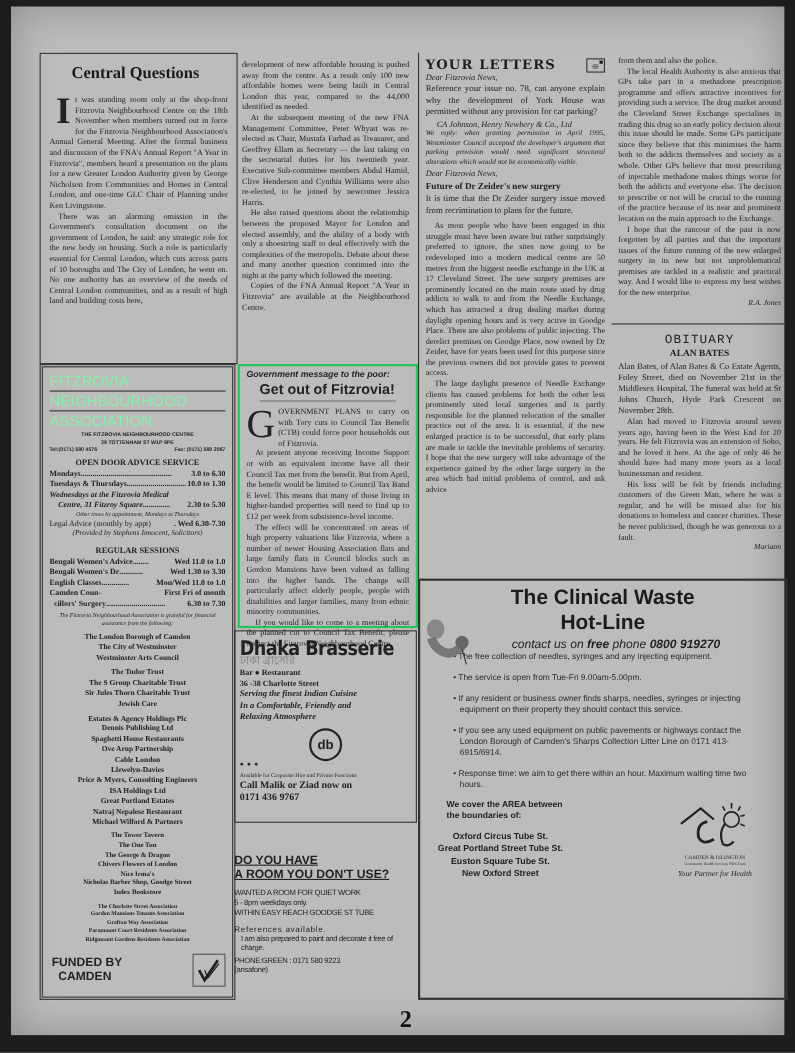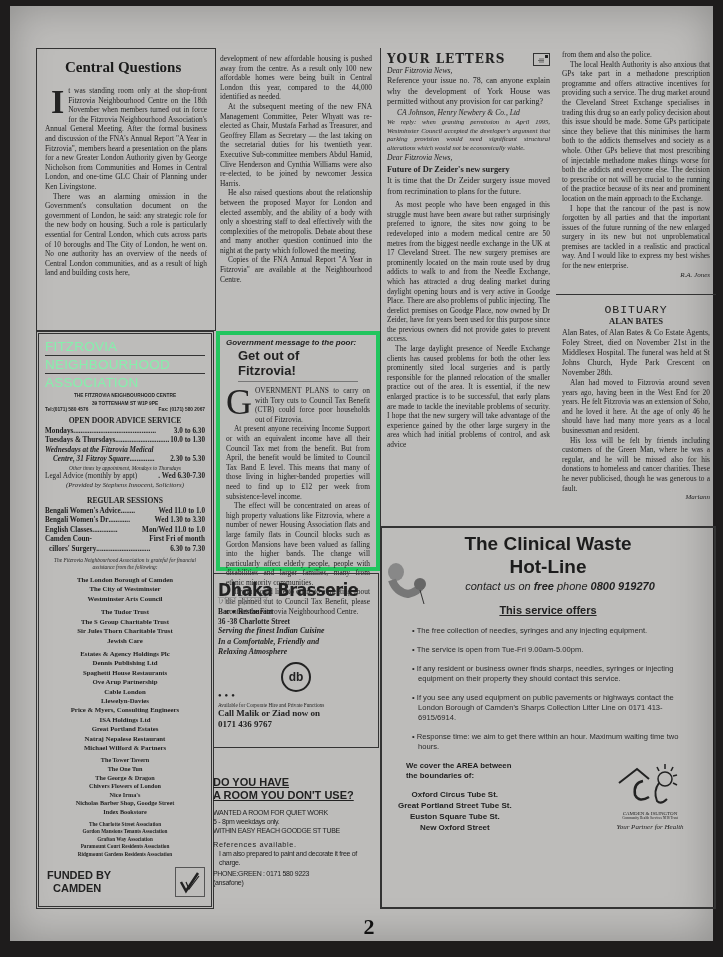--- a/index.html
+++ b/index.html
@@ -34,21 +34,21 @@
   .row { font-size: 7.2px; font-weight: bold; line-height: 9.4px; display: flex; justify-content: space-between; white-space: nowrap; overflow: hidden; }
   .row .dots { flex: 1; overflow: hidden; }
   .note { font-size: 5.4px; font-style: italic; text-align: center; line-height: 7px; }
   .sponsor-grp { text-align: center; font-size: 6.8px; font-weight: bold; line-height: 9.4px; margin-top: 4px; }
   .sponsor-small { text-align: center; font-size: 5.2px; font-weight: bold; line-height: 7.6px; margin-top: 4px; }
   .funded { display: flex; justify-content: space-between; align-items: center; margin-top: 8px; }
   .funded-text { font-family: "Liberation Sans", sans-serif; font-weight: bold; font-size: 11px; line-height: 13px; padding-left: 2px; }
   .tick-logo { width: 28px; height: 28px; border: 1px solid #555; display: flex; align-items: center; justify-content: center; }
 
   
-  #gov { left: 216px; top: 331px; width: 164px; height: 240px; border: 4px solid #22c55e; padding: 3px 6px; }
+  #gov { left: 216px; top: 331px; width: 164px; height: 240px; border: 2px solid #22c55e; padding: 3px 6px; }
   .gov-kicker { font-family: "Liberation Sans", sans-serif; font-style: italic; font-weight: bold; font-size: 8px; }
   .gov-title { font-family: "Liberation Sans", sans-serif; font-weight: bold; font-size: 13px; margin: 1px 12px 4px; border-bottom: 1px solid #777; padding-bottom: 3px; }
   .dropcap-g { float: left; font-size: 36px; line-height: 30px; margin: 1px 3px 0 0; }
 
   
   #dhaka { left: 213px; top: 573px; width: 166px; height: 175px; border: 1px solid #333; padding: 4px; }
   .dhaka-name { font-family: "DejaVu Sans", sans-serif; font-weight: bold; font-size: 16px; letter-spacing: -0.5px; transform: scaleY(1.15); margin-top: 2px; }
   .dhaka-bengali { font-size: 10px; color: #777; margin-top: -6px; height: 10px; }
   .dhaka-l { font-size: 7.4px; font-weight: bold; line-height: 9.6px; }
   .dhaka-i { font-size: 7.8px; font-weight: bold; font-style: italic; line-height: 10.6px; }
@@ -308,21 +308,20 @@
     <svg width="44" height="44" viewBox="0 0 44 44">
         <ellipse cx="10" cy="10" rx="8" ry="9" fill="#888"></ellipse>
         <path d="M6 18 Q10 30 22 32 Q32 30 36 22" stroke="#777" stroke-width="8" fill="none"></path>
         <circle cx="34" cy="22" r="6" fill="#666"></circle>
         <line x1="34" y1="28" x2="38" y2="42" stroke="#333" stroke-width="1"></line>
       </svg>
   </div>
   <div class="w-contact">
     <span>contact us on </span><b>free</b><span> phone </span><b>0800 919270</b>
   </div>
-  <div class="w-offers">This service offers</div>
   <div class="w-li">• The free collection of needles, syringes and any injecting equipment.</div>
   <div class="w-li">• The service is open from Tue-Fri 9.00am-5.00pm.</div>
   <div class="w-li">• If any resident or business owner finds sharps, needles, syringes or injecting equipment on their property they should contact this service.</div>
   <div class="w-li">• If you see any used equipment on public pavements or highways contact the London Borough of Camden's Sharps Collection Litter Line on 0171 413-6915/6914.</div>
   <div class="w-li">• Response time: we aim to get there within an hour. Maximum waiting time two hours.</div>
   <div class="w-cover">
     <div>
       <div class="w-area">We cover the AREA between</div>
       <div class="w-area">the boundaries of:</div>
       <div class="w-stations">

